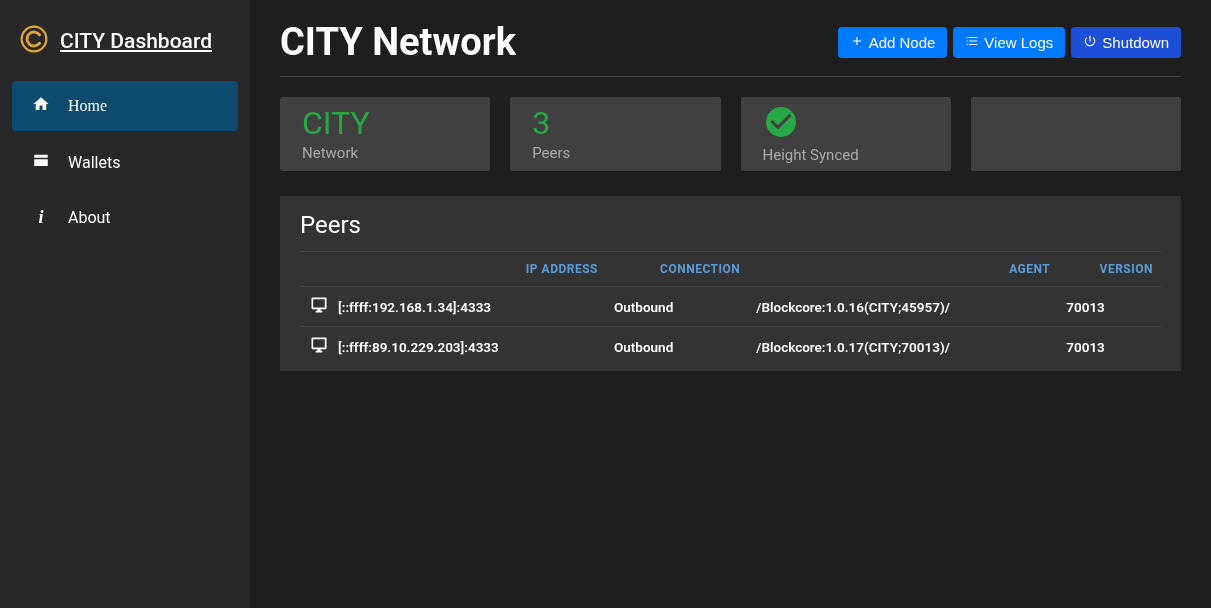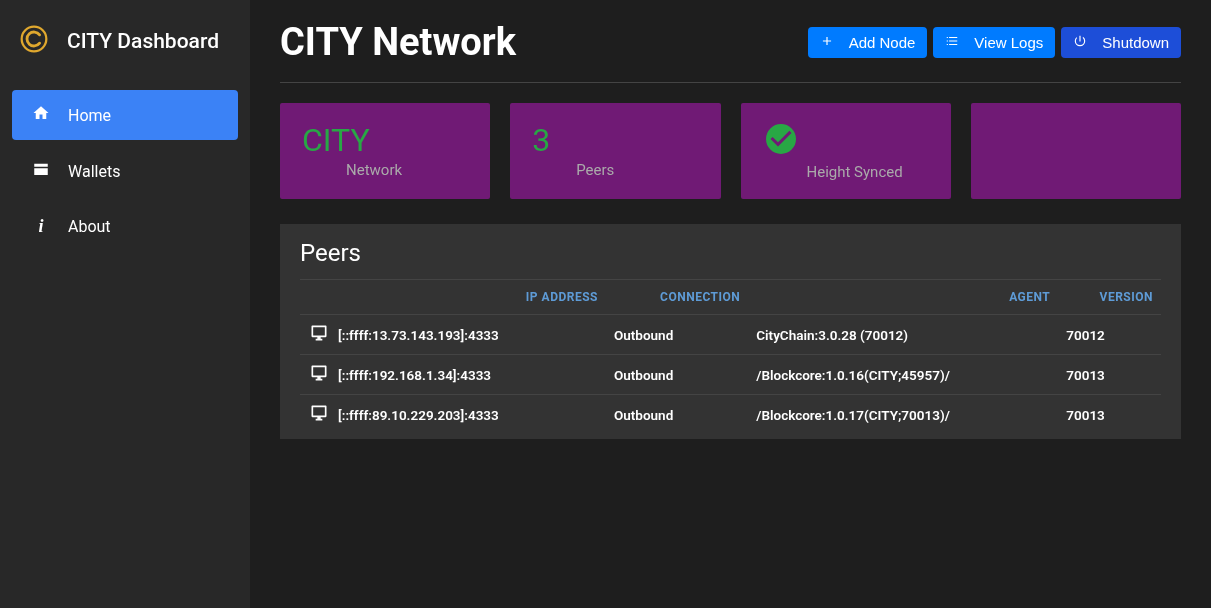--- a/index.html
+++ b/index.html
@@ -14,22 +14,23 @@
     }
     .sidebar {
       width: 250px;
       background: #282828;
       padding: 15px 0;
       flex-shrink: 0;
     }
     .brand {
       display: flex;
       align-items: center;
-      padding: 10px 20px 33px 20px;
-      gap: 19px;
+      padding: 10px 20px 24px 20px;
+      gap: 12px;
+      text-decoration: underline;
     }
     .brand-icon {
       width: 28px;
       height: 28px;
     }
     .brand-text {
       font-size: 21px;
       font-weight: 500;
       color: #fff;
     }
@@ -41,86 +42,86 @@
       display: flex;
       align-items: center;
       padding: 14px 20px;
       gap: 18px;
       cursor: pointer;
       border-radius: 4px;
       margin-bottom: 6px;
       color: #fff;
     }
     .nav-item.active {
-      background: #3b82f6;
+      background: #0c4a6e;
+      font-family: Liberation Serif, serif;
     }
     .nav-icon {
       width: 18px;
       height: 18px;
       fill: #fff;
     }
     .nav-label {
       font-size: 16px;
     }
     .main {
       flex: 1;
       padding: 20px 30px;
       overflow-y: auto;
     }
     .header {
       display: flex;
       justify-content: space-between;
       align-items: center;
-      padding-bottom: 18px;
+      padding-bottom: 12px;
       border-bottom: 1px solid #444;
       margin-bottom: 20px;
     }
     .page-title {
       font-size: 38px;
       font-weight: 700;
     }
     .actions {
       display: flex;
       gap: 6px;
     }
     .btn {
       display: inline-flex;
       align-items: center;
-      gap: 15px;
+      gap: 5px;
       padding: 7px 12px;
       border: none;
       border-radius: 4px;
       font-size: 15px;
       color: #fff;
       cursor: pointer;
     }
     .btn-primary { background: #007bff; }
     .btn-danger { background: #1d4ed8; }
     .btn-icon { width: 14px; height: 14px; fill: #fff; }
     .cards {
       display: flex;
       gap: 20px;
       margin-bottom: 25px;
     }
     .card {
       flex: 1;
-      background: #701a75;
-      padding: 18px 22px;
+      background: #404040;
+      padding: 7px 22px;
       border-radius: 2px;
     }
     .card-value {
       font-size: 32px;
       color: #28a745;
       font-weight: 400;
       margin-bottom: 2px;
     }
     .card-label {
       font-size: 15px;
       color: #aaa;
-      margin-left: 44px;
     }
     .check-icon {
       width: 36px;
       height: 36px;
       fill: #28a745;
       margin-bottom: 2px;
     }
     .panel {
       background: #333333;
       padding: 15px 20px 5px 20px;
@@ -264,33 +265,20 @@
           <th>VERSION</th>
         </tr>
       </thead>
       <tbody id="peers-body">
           <tr>
             <td>
               <div class="ip-cell">
                 <span><svg class="monitor-icon" viewBox="0 0 24 24">
                     <path d="M20 3H4a1 1 0 0 0-1 1v12a1 1 0 0 0 1 1h6v2H8v2h8v-2h-2v-2h6a1 1 0 0 0 1-1V4a1 1 0 0 0-1-1zm-1 12H5V5h14z"></path>
                   </svg></span>
-                <span>[::ffff:13.73.143.193]:4333</span>
-              </div>
-            </td>
-            <td>Outbound</td>
-            <td>CityChain:3.0.28 (70012)</td>
-            <td>70012</td>
-          </tr>
-          <tr>
-            <td>
-              <div class="ip-cell">
-                <span><svg class="monitor-icon" viewBox="0 0 24 24">
-                    <path d="M20 3H4a1 1 0 0 0-1 1v12a1 1 0 0 0 1 1h6v2H8v2h8v-2h-2v-2h6a1 1 0 0 0 1-1V4a1 1 0 0 0-1-1zm-1 12H5V5h14z"></path>
-                  </svg></span>
                 <span>[::ffff:192.168.1.34]:4333</span>
               </div>
             </td>
             <td>Outbound</td>
             <td>/Blockcore:1.0.16(CITY;45957)/</td>
             <td>70013</td>
           </tr>
           <tr>
             <td>
               <div class="ip-cell">

